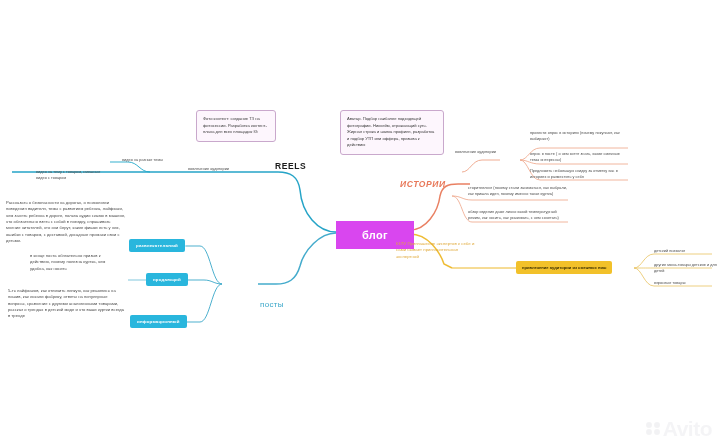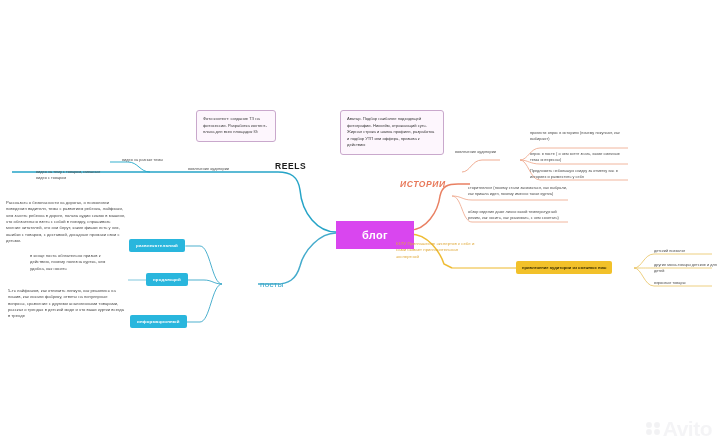--- a/index.html
+++ b/index.html
@@ -41,21 +41,21 @@
   }
   
   .branch-label {
     font-weight: bold;
     font-size: 8.5px;
     letter-spacing: .6px;
     white-space: nowrap;
   }
   .label-reels  { color: #1b1b1b; }
   .label-istorii{ color: #e8795a; }
-  .label-posty  { color: #3aa7c9; font-weight: normal; font-size: 8px; letter-spacing:.3px;}
+  .label-posty  { color: #3aa7c9; font-weight: normal; font-size: 8px; letter-spacing:.3px;margin-top:20px;}
   
   .leaf {
     font-size: 4.1px;
     line-height: 1.55;
     color: #4a4a4a;
     letter-spacing: .05px;
   }
   .leaf.sm { font-size: 3.8px; }
   .leaf.igtv { color: #e0a93a; font-size: 4.3px; line-height: 1.5; }
   

